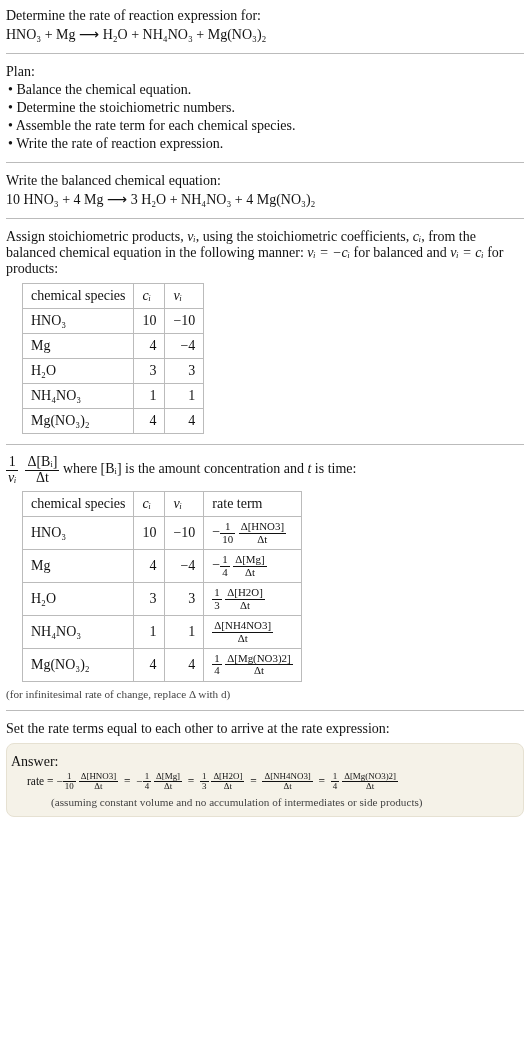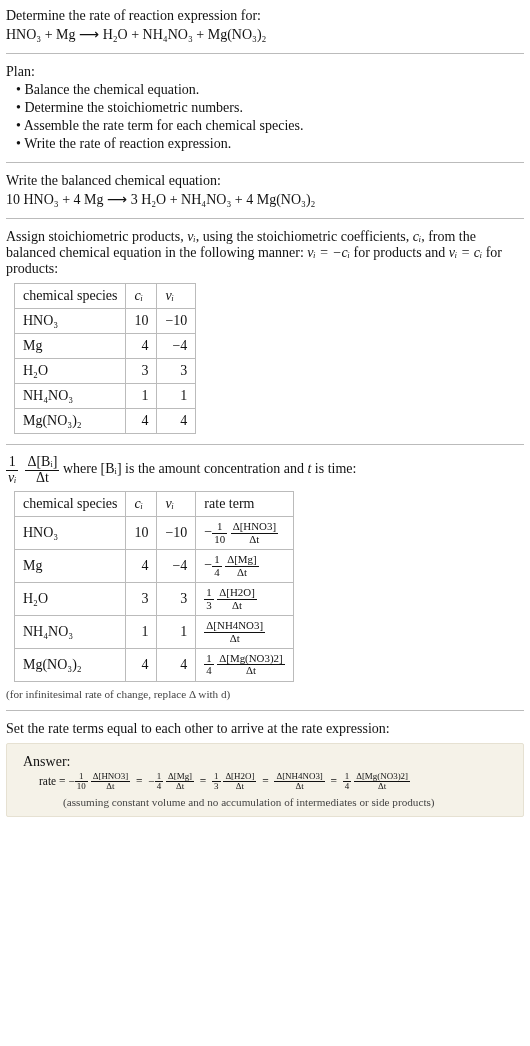--- a/index.html
+++ b/index.html
@@ -10,24 +10,24 @@
     color: #111;
     background: #fff;
     width: 518px;
   }
   hr {
     border: none;
     border-top: 1px solid #bbb;
     margin: 10px 0;
   }
   .para { margin: 2px 0; }
-  .bullet { margin-left: 10px; }
+  .bullet { margin-left: 2px; }
   table {
     border-collapse: collapse;
-    margin: 6px 8px;
+    margin: 6px 16px;
   }
   th, td {
     border: 1px solid #bbb;
     padding: 4px 8px;
     font-weight: normal;
     text-align: left;
   }
   td.right { text-align: right; }
   .frac {
     display: inline-flex;
@@ -45,22 +45,22 @@
     vertical-align: middle;
     text-align: center;
     line-height: 1.05;
   }
   .frac-inl .num { padding: 0 2px; }
   .frac-inl .den { border-top: 1px solid #111; padding: 0 2px; }
   .note { font-size: 0.8em; color: #444; margin-top: 4px; }
   .answer-box {
     background: #f5f2e8;
     border: 1px solid #e6e1d2;
-    border-radius: 2px;
-    padding: 8px 16px;
+    border-radius: 8px;
+    padding: 8px 4px;
     margin-top: 6px;
   }
   .answer-rate {
     font-size: 0.82em;
     margin-left: 16px;
     white-space: nowrap;
   }
   .answer-assume {
     font-size: 0.8em;
     color: #444;
@@ -80,21 +80,21 @@
 <div class="bullet para">• Determine the stoichiometric numbers.</div>
 <div class="bullet para">• Assemble the rate term for each chemical species.</div>
 <div class="bullet para">• Write the rate of reaction expression.</div>
 <hr>
 
 <div class="para">Write the balanced chemical equation:</div>
 <div class="para">10 HNO₃ + 4 Mg ⟶ 3 H₂O + NH₄NO₃ + 4 Mg(NO₃)₂</div>
 <hr>
 
 <div class="para">
-  <span>Assign stoichiometric products, </span><i>νᵢ</i><span>, using the stoichiometric coefficients, </span><i>cᵢ</i><span>, from the balanced chemical equation in the following manner: </span><i>νᵢ = −cᵢ</i><span> for products and </span><i>νᵢ = cᵢ</i><span> for products:</span>
+  <span>Assign stoichiometric products, </span><i>νᵢ</i><span>, using the stoichiometric coefficients, </span><i>cᵢ</i><span>, from the balanced chemical equation in the following manner: </span><i>νᵢ = −cᵢ</i><span> for balanced and </span><i>νᵢ = cᵢ</i><span> for products:</span>
 </div>
 
 <table>
   <tbody>
       <tr>
     <th>chemical species</th>
     <th><i>cᵢ</i></th>
     <th><i>νᵢ</i></th>
   </tr>
   <tr>

